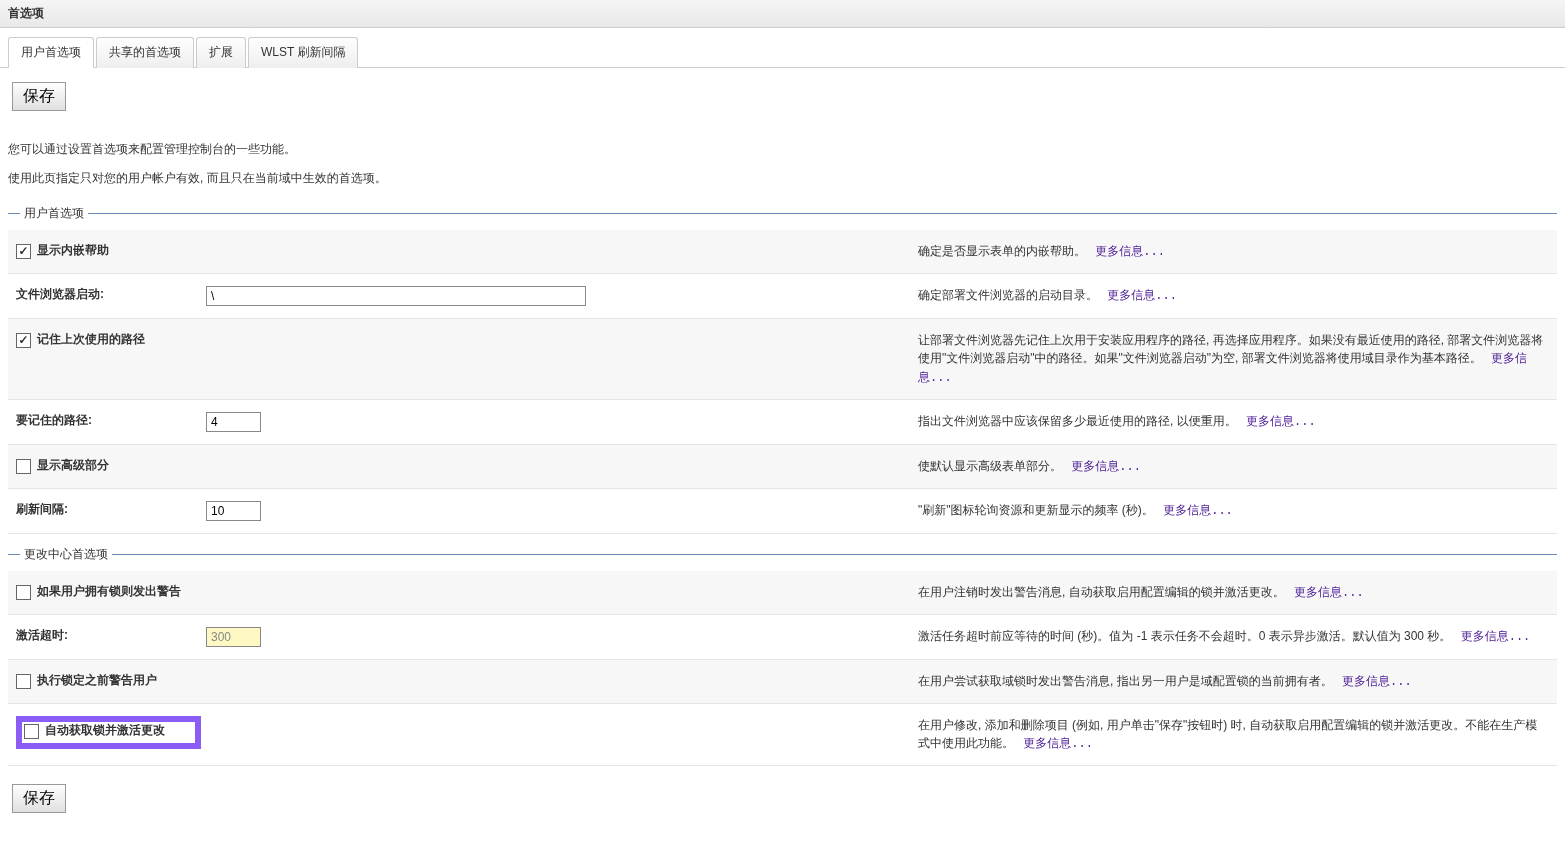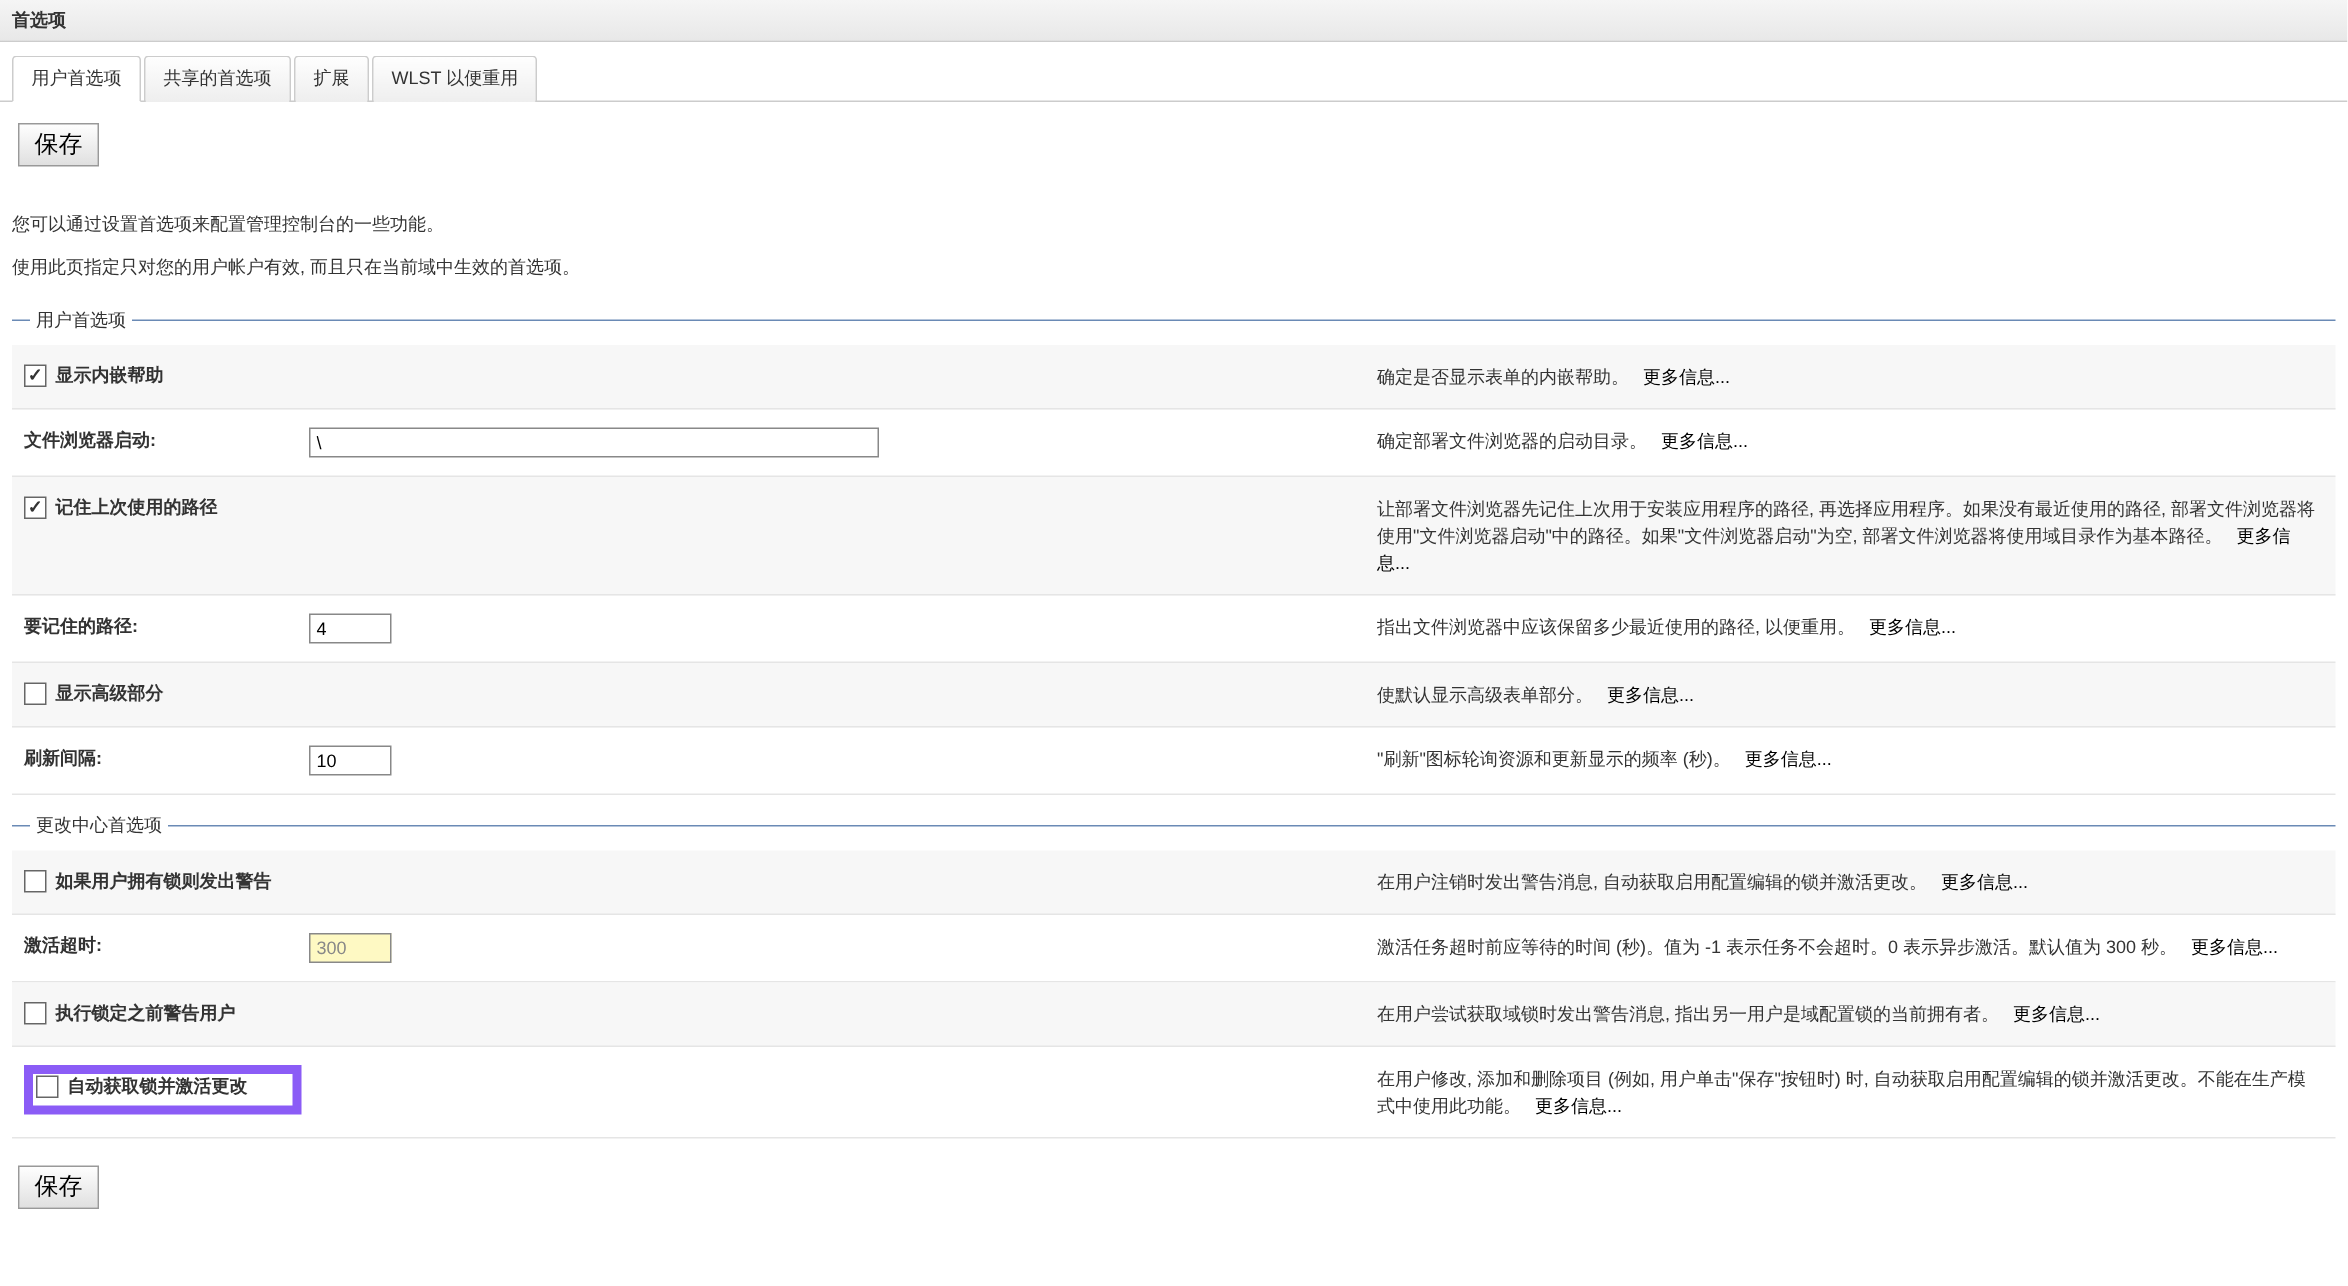--- a/index.html
+++ b/index.html
@@ -101,21 +101,21 @@
       width: 700px;
       flex-shrink: 0;
     }
     .form-desc-col {
       flex: 1;
       padding-left: 12px;
       line-height: 1.5;
     }
     .checkbox-wrap {
       display: flex;
-      align-items: center;
+      align-items: flex-end;
       gap: 6px;
     }
     .checkbox {
       width: 15px;
       height: 15px;
       border: 1px solid #666;
       display: inline-flex;
       align-items: center;
       justify-content: center;
       background: #fff;
@@ -141,43 +141,44 @@
       width: 380px;
     }
     .text-input.narrow {
       width: 55px;
     }
     .text-input:disabled {
       background: #fef9c3;
       color: #888;
     }
     .more-link {
-      color: #000000;
+      color: #4c1d95;
       text-decoration: none;
       cursor: pointer;
       margin-left: 6px;
+      font-family: Liberation Mono, monospace;
     }
     .highlighted {
       border: 6px solid #8b5cf6;
       padding: 0 30px 4px 2px;
       display: inline-flex;
     }
   </style>
 </head>
 <body>
 
 <div class="header-bar">
   <span>首选项</span>
 </div>
 
 <div class="tabs">
   <div class="tab active"><span>用户首选项</span></div>
   <div class="tab"><span>共享的首选项</span></div>
   <div class="tab"><span>扩展</span></div>
-  <div class="tab"><span>WLST 以便重用</span></div>
+  <div class="tab"><span>WLST 刷新间隔</span></div>
 </div>
 
 <div class="content">
 
   <button class="save-btn">保存</button>
 
   <div class="intro-text">
     <div>您可以通过设置首选项来配置管理控制台的一些功能。</div>
     <div>使用此页指定只对您的用户帐户有效, 而且只在当前域中生效的首选项。</div>
   </div>

